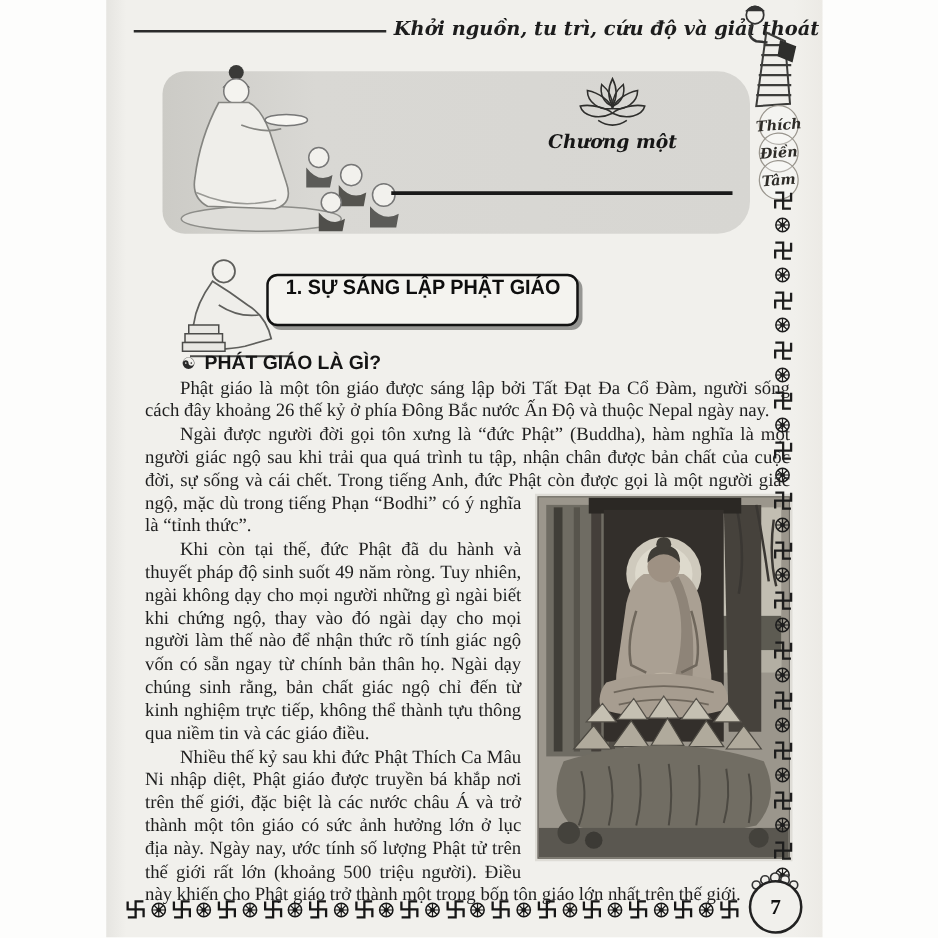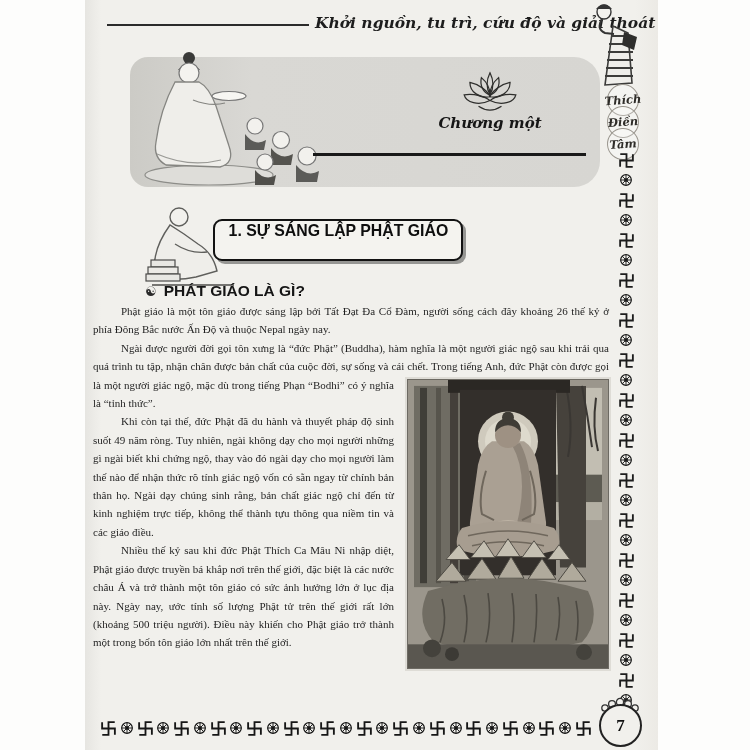--- a/index.html
+++ b/index.html
@@ -22,21 +22,21 @@
     font-size:15.5px; color:#1d1d1d; white-space:nowrap;
   }
   .climber { position:absolute; left:498px; top:0; }
   
   .chapter-banner {
     position:absolute; left:45px; top:57px; width:470px; height:130px;
     background:linear-gradient(90deg,#ccCBc6 0,#d9d8d4 26%,#d7d6d2 100%);
     border-radius:18px 26px 26px 18px;
   }
   .buddha-illustration { position:absolute; left:38px; top:46px; }
-  .chapter-block { position:absolute; left:255px; top:69px; width:300px; text-align:center; }
+  .chapter-block { position:absolute; left:255px; top:59px; width:300px; text-align:center; }
   .lotus-icon { display:block; margin:0 auto; }
   .chapter-label {
     font-family:"DejaVu Serif", serif; font-style:italic; font-weight:bold;
     font-size:15px; color:#161616; margin-top:1px;
   }
   .chapter-title {
     display:inline-block; transform:scaleX(0.93); transform-origin:center;
     font-family:"Liberation Sans", sans-serif; font-weight:bold;
     font-size:18.5px; letter-spacing:-0.3px; color:#101010; margin-top:2px; white-space:nowrap;
   }
@@ -55,22 +55,22 @@
     font-size:16.5px; color:#0e0e0e; white-space:nowrap;
   }
   
   .subsection { position:absolute; left:60px; top:282px; display:flex; align-items:center; gap:7px; }
   .yinyang { font-family:"DejaVu Sans", sans-serif; font-size:13px; color:#2a2a2a; line-height:1; }
   .subsection-title {
     font-family:"Liberation Sans", sans-serif; font-weight:bold; font-size:15.5px; color:#151515;
   }
   
   .body-text {
-    position:absolute; left:8px; top:302px; width:516px;
-    font-size:11px; line-height:18.4px; text-align:justify; color:#1f1f1f;
+    position:absolute; left:31px; top:302px; width:516px;
+    font-size:15px; line-height:18.4px; text-align:justify; color:#1f1f1f;
   }
   .body-text p { text-indent:28px; }
   .photo-float {
     float:right; width:202px; height:290px; margin:3px 0 6px 13px;
     border:1px solid #6d6a63; box-shadow:0 0 0 2px #dedcd6; background:#9b968c;
   }
   .photo-float svg { display:block; }
   
   .author-seal { position:absolute; left:522px; top:84px; width:34px; }
   .seal-circle {

